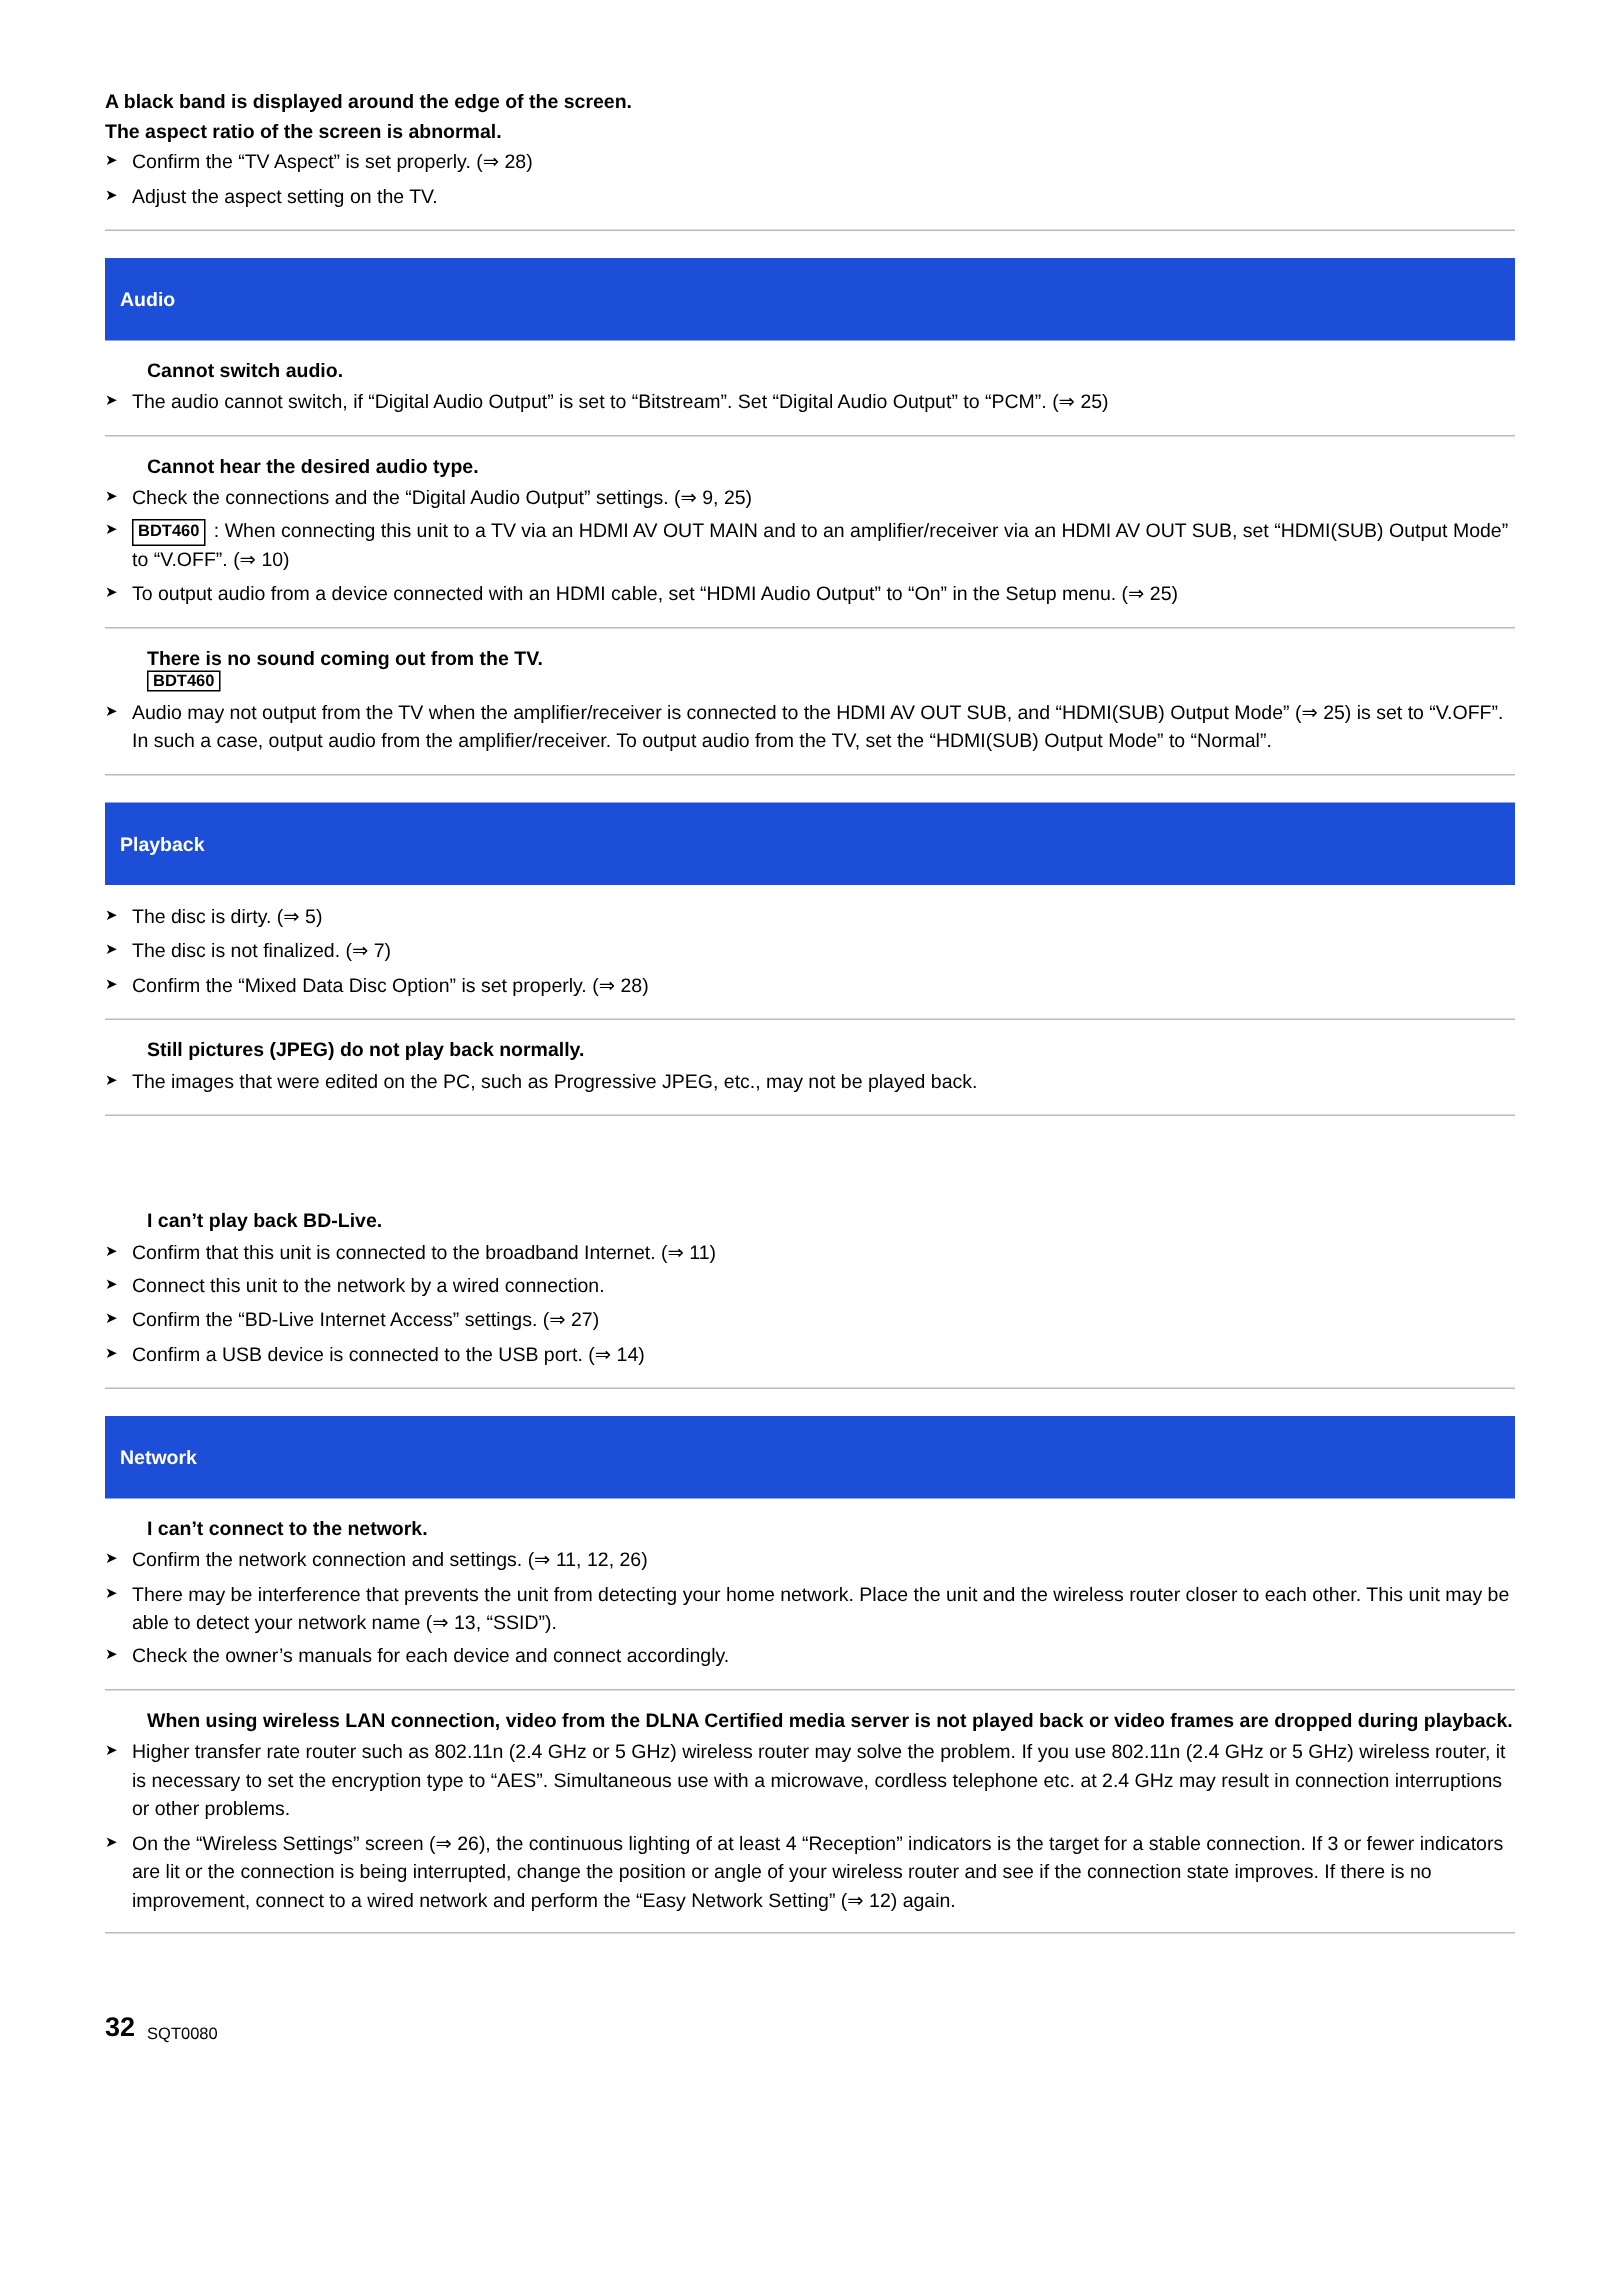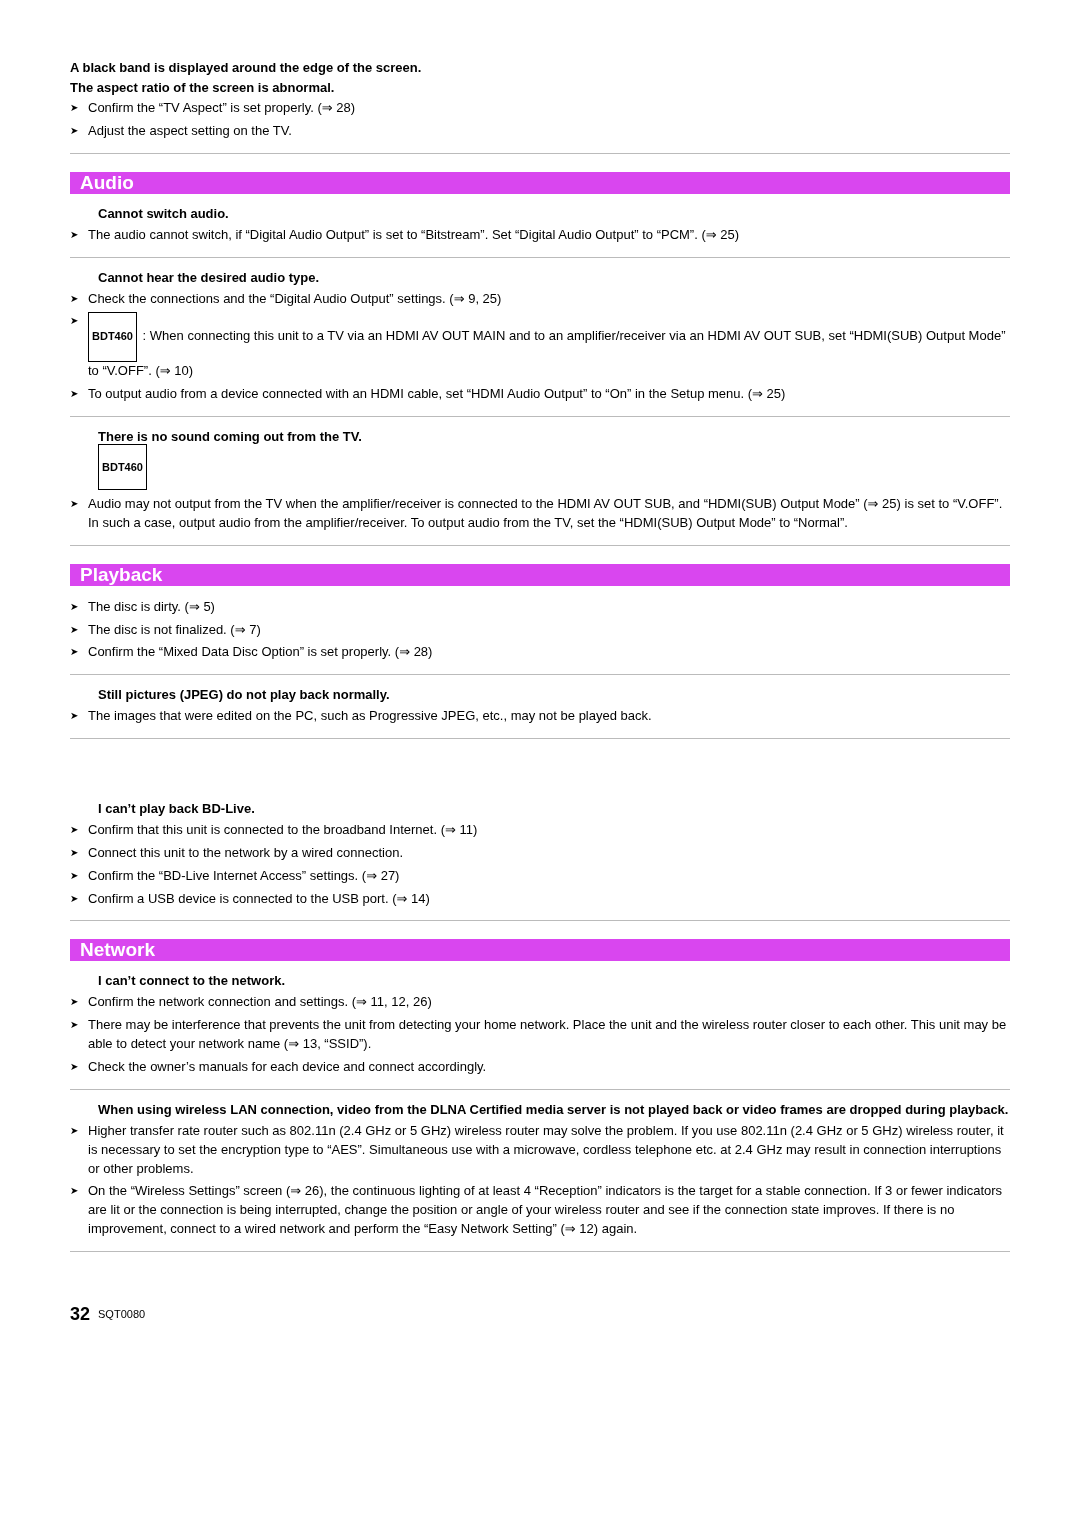--- a/index.html
+++ b/index.html
@@ -15,25 +15,25 @@
     .page-content {
       display: flex;
       gap: 40px;
       flex-direction: column;
     }
     .col {
       flex: 1;
       min-width: 0;
     }
     .section-header {
-      background: #d946ef;
+      background: #1d4ed8;
       color: #fff;
-      font-size: 19px;
-      font-weight: bold;
-      padding: 0 10px;
+      font-size: 13px;
+      font-weight: bold;
+      padding: 20px 10px;
       margin-bottom: 12px;
       margin-top: 18px;
     }
     .subsection-title {
       font-weight: bold;
       font-size: 13px;
       margin-bottom: 5px;
       margin-top: 10px;
       margin-left: 28px;
     }
@@ -71,30 +71,30 @@
     .top-subtitle {
       font-weight: bold;
       font-size: 13px;
       margin-bottom: 4px;
     }
     .badge {
       display: inline-block;
       border: 1px solid #000;
       font-size: 11px;
       font-weight: bold;
-      padding: 16px 3px;
+      padding: 0 3px;
       vertical-align: middle;
       margin-right: 2px;
     }
     .footer {
       margin-top: 40px;
       font-size: 13px;
       font-weight: bold;
       display: flex;
-      align-items: center;
+      align-items: flex-end;
       gap: 8px;
     }
     .footer-num {
       font-size: 18px;
       font-weight: bold;
     }
     .footer-code {
       font-size: 11px;
       font-weight: normal;
     }

